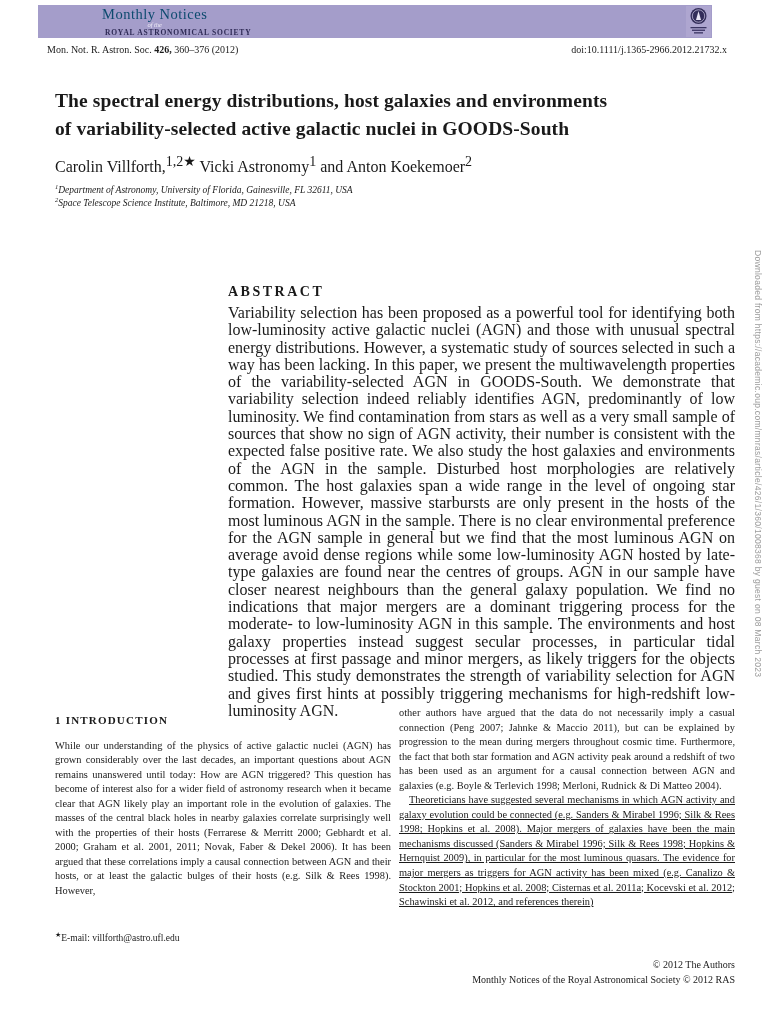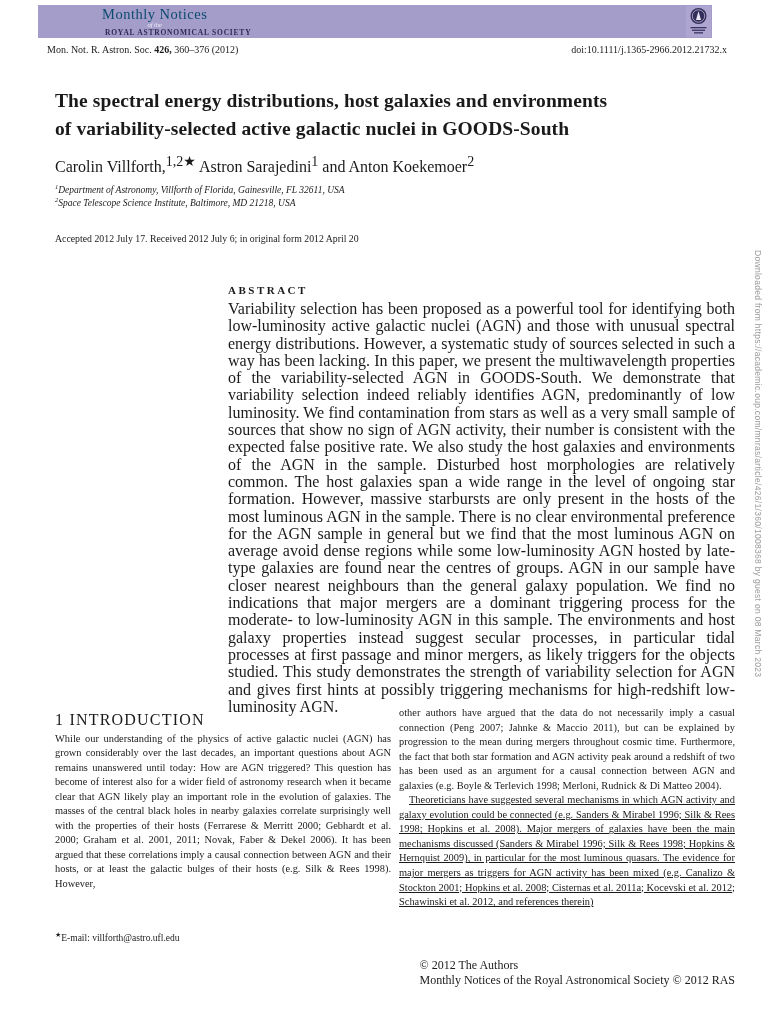--- a/index.html
+++ b/index.html
@@ -47,45 +47,45 @@
     font-size:9.5px; font-style:italic; line-height:12.5px;
   }
   .affiliations sup { font-size:6.5px; vertical-align:super; line-height:0; }
   .dates-line {
     position:absolute; left:55px; top:233px; width:660px; font-size:9.8px;
   }
   
   .abstract-block {
     position:absolute; left:228px; top:284px; width:507px;
   }
-  .abstract-heading { font-size:11px; font-weight:bold; letter-spacing:2.5px; }
+  .abstract-heading { font-size:14px; font-weight:bold; letter-spacing:2.5px; }
   .abstract-body {
     margin-top:4px; font-size:16px; line-height:17.3px; text-align:justify;
   }
   .keywords-line {
     margin-top:12px; font-size:12px; line-height:17px;
   }
   .keywords-label { font-weight:bold; }
   
   .col { position:absolute; top:706px; width:336px; font-size:10.4px; line-height:14.55px; text-align:justify; }
   .col-left { left:55px; }
   .col-right { left:399px; }
   .section-heading {
-    font-size:16px; font-weight:normal; letter-spacing:1.2px;
-    margin-top:7px; margin-bottom:4px; text-align:left;
+    font-size:11px; font-weight:bold; letter-spacing:1.2px;
+    margin-top:7px; margin-bottom:11px; text-align:left;
   }
   .para-indent { text-indent:10px;text-decoration:underline; }
   
   .footnote {
     position:absolute; left:55px; top:931px; font-size:9.5px;
   }
   .footnote .fn-star { font-size:7px; vertical-align:super; }
   .copyright {
-    position:absolute; right:33px; top:958px; 
-    font-size:12px; line-height:14.5px;
+    position:absolute; right:33px; top:958px; text-align:right;
+    font-size:10px; line-height:14.5px;
   }
   
   .watermark {
     position:absolute; right:5px; top:250px; height:510px;
     writing-mode:vertical-rl;
     font-family:"Liberation Sans", sans-serif;
     font-size:8.5px; color:#9c9c9c; letter-spacing:0.3px;
     white-space:nowrap;
   }
 </style>
@@ -116,28 +116,27 @@
   <div class="citation-row">
     <div><span>Mon. Not. R. Astron. Soc. </span><span class="citation-vol">426,</span><span> 360–376 (2012)</span></div>
     <div>doi:10.1111/j.1365-2966.2012.21732.x</div>
   </div>
 
   <h1 class="paper-title">
       <span>The spectral energy distributions, host galaxies and environments</span>
       <span>of variability-selected active galactic nuclei in GOODS-South</span>
     </h1>
 
-  <div class="author-line"><span>Carolin Villforth,</span><sup>1,2★</sup><span> Astron Sarajedini</span><sup>1</sup><span> and Anton Koekemoer</span><sup>2</sup></div>
+  <div class="author-line"><span>Carolin Villforth,</span><sup>1,2★</sup><span> Vicki Astronomy</span><sup>1</sup><span> and Anton Koekemoer</span><sup>2</sup></div>
 
   <div class="affiliations">
-    <div><sup>1</sup><span>Department of Astronomy, Villforth of Florida, Gainesville, FL 32611, USA</span></div>
+    <div><sup>1</sup><span>Department of Astronomy, University of Florida, Gainesville, FL 32611, USA</span></div>
     <div><sup>2</sup><span>Space Telescope Science Institute, Baltimore, MD 21218, USA</span></div>
   </div>
 
-  <div class="dates-line">Accepted 2012 July 17. Received 2012 July 6; in original form 2012 April 20</div>
 
   <div class="abstract-block">
     <div class="abstract-heading">ABSTRACT</div>
     <p class="abstract-body">Variability selection has been proposed as a powerful tool for identifying both low-luminosity active galactic nuclei (AGN) and those with unusual spectral energy distributions. However, a systematic study of sources selected in such a way has been lacking. In this paper, we present the multiwavelength properties of the variability-selected AGN in GOODS-South. We demonstrate that variability selection indeed reliably identifies AGN, predominantly of low luminosity. We find contamination from stars as well as a very small sample of sources that show no sign of AGN activity, their number is consistent with the expected false positive rate. We also study the host galaxies and environments of the AGN in the sample. Disturbed host morphologies are relatively common. The host galaxies span a wide range in the level of ongoing star formation. However, massive starbursts are only present in the hosts of the most luminous AGN in the sample. There is no clear environmental preference for the AGN sample in general but we find that the most luminous AGN on average avoid dense regions while some low-luminosity AGN hosted by late-type galaxies are found near the centres of groups. AGN in our sample have closer nearest neighbours than the general galaxy population. We find no indications that major mergers are a dominant triggering process for the moderate- to low-luminosity AGN in this sample. The environments and host galaxy properties instead suggest secular processes, in particular tidal processes at first passage and minor mergers, as likely triggers for the objects studied. This study demonstrates the strength of variability selection for AGN and gives first hints at possibly triggering mechanisms for high-redshift low-luminosity AGN.</p>
   </div>
 
   <div class="col col-left">
     <div class="section-heading">1 INTRODUCTION</div>
     <p>While our understanding of the physics of active galactic nuclei (AGN) has grown considerably over the last decades, an important questions about AGN remains unanswered until today: How are AGN triggered? This question has become of interest also for a wider field of astronomy research when it became clear that AGN likely play an important role in the evolution of galaxies. The masses of the central black holes in nearby galaxies correlate surprisingly well with the properties of their hosts (Ferrarese &amp; Merritt 2000; Gebhardt et al. 2000; Graham et al. 2001, 2011; Novak, Faber &amp; Dekel 2006). It has been argued that these correlations imply a causal connection between AGN and their hosts, or at least the galactic bulges of their hosts (e.g. Silk &amp; Rees 1998). However,</p>
   </div>

